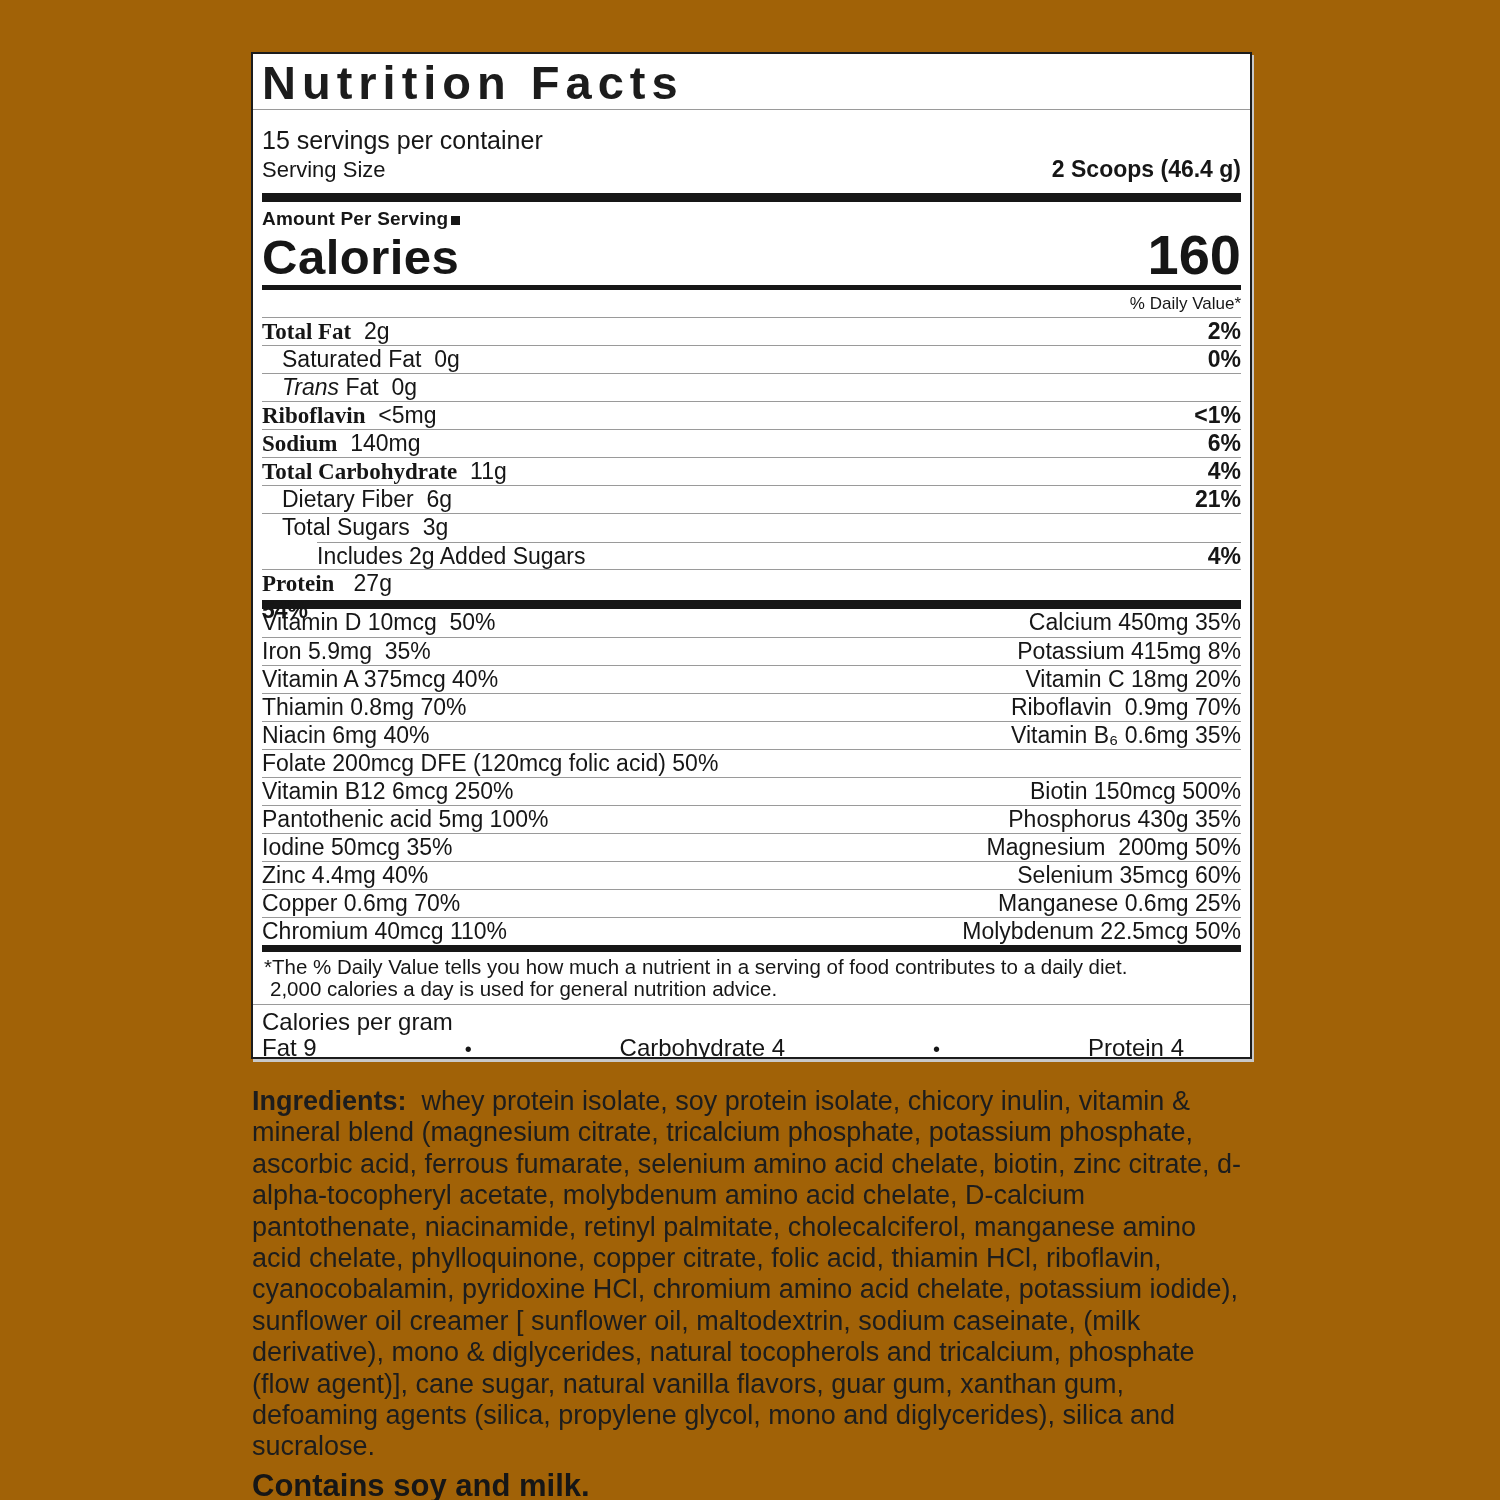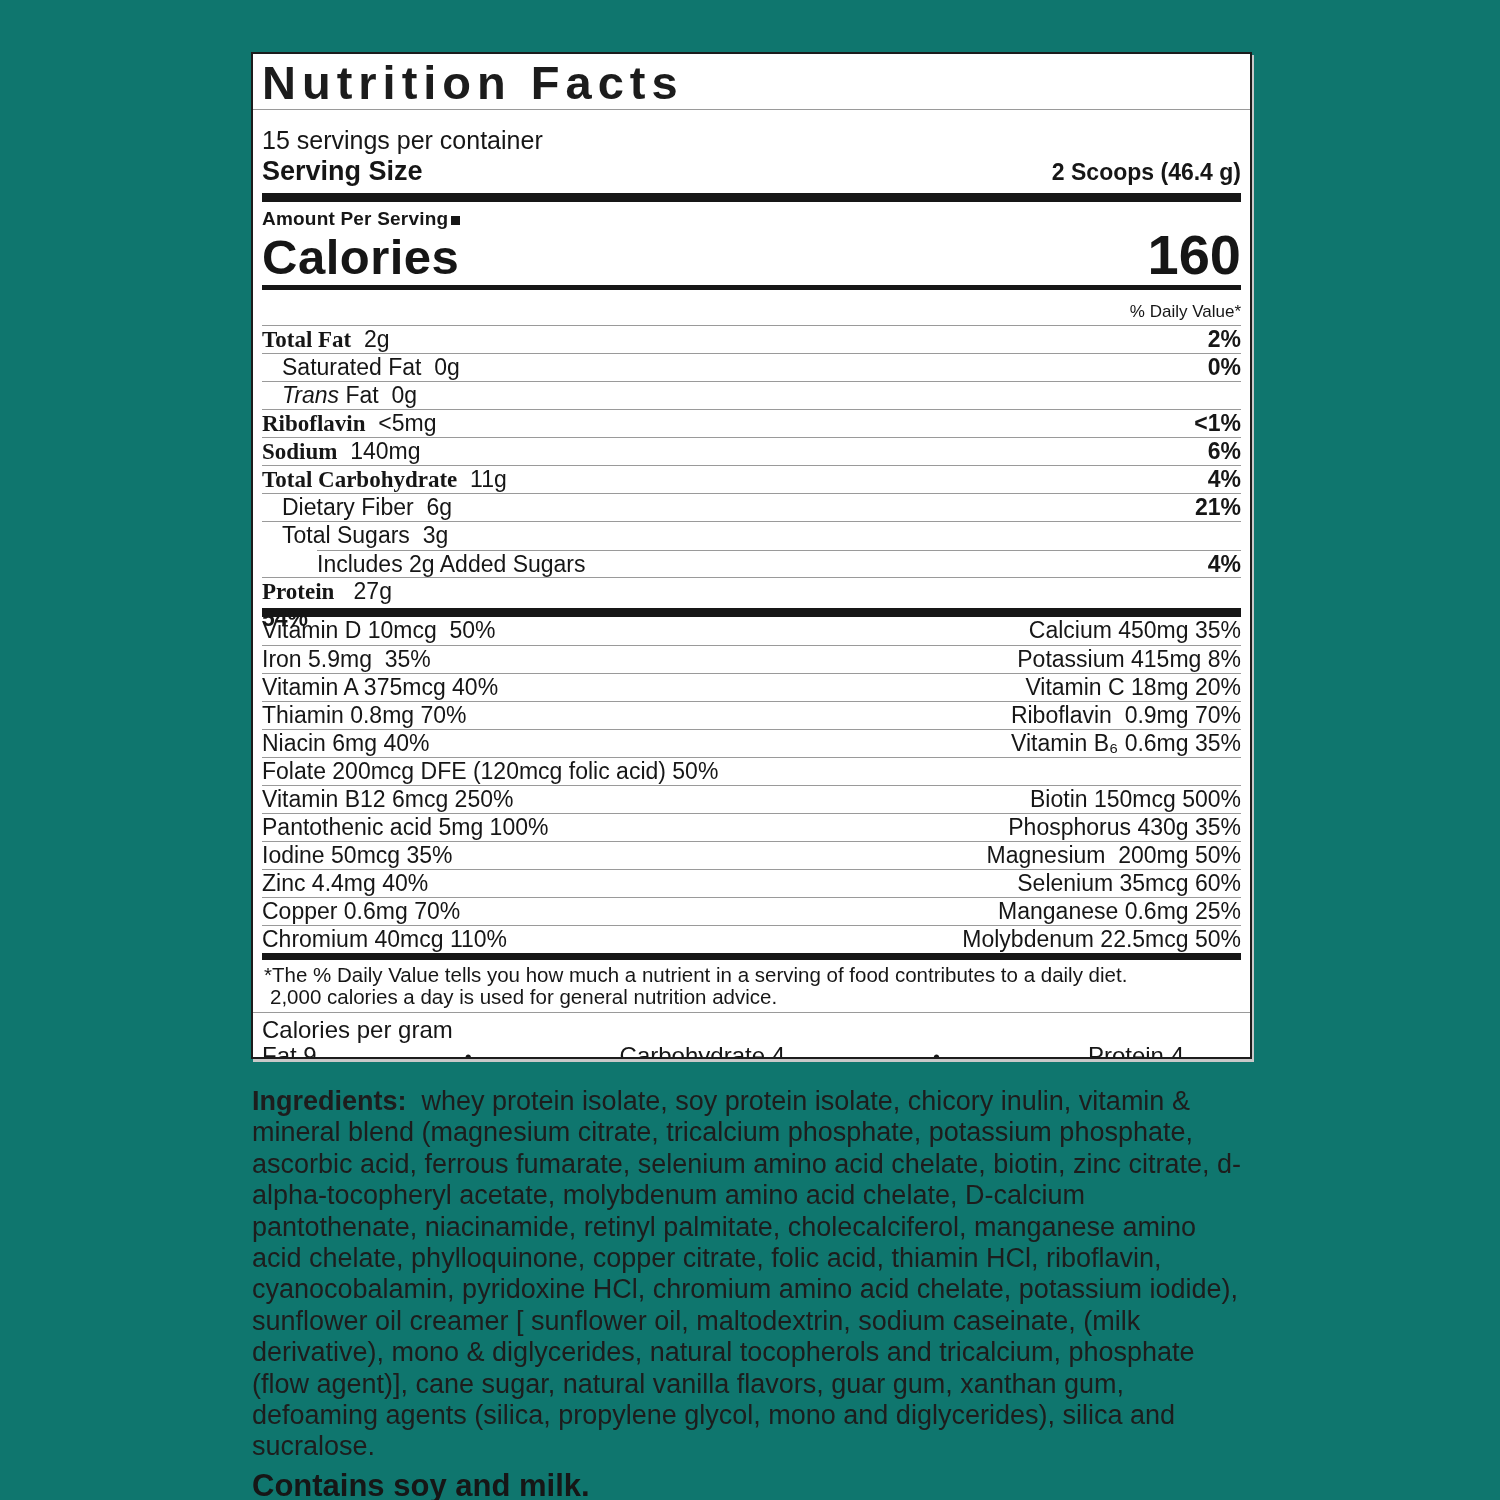--- a/index.html
+++ b/index.html
@@ -1,49 +1,49 @@
 <!DOCTYPE html>
 <html><head>
 <meta charset="utf-8">
 <style>
   * { margin:0; padding:0; box-sizing:border-box; }
   html,body { background:#ffffff; }
   body { font-family:"Liberation Sans","DejaVu Sans",sans-serif; color:#161616; }
-  .page { position:relative; width:1500px; height:1500px; background:#0f766e; overflow:hidden; }
+  .page { position:relative; width:1500px; height:1500px; background:#a16207; overflow:hidden; }
 
   
   .nf-box {
     position:absolute; left:251px; top:52px; width:1001px; height:1007px;
     background:#ffffff; border:2px solid #1c1c1c; overflow:hidden;
     box-shadow:2px 3px 0 #c9c9c9;
   }
   .nf-inner { padding:2px 9px 0 9px; }
 
   .nf-title { font-size:47px; line-height:53px; font-weight:bold; letter-spacing:6px; color:#1c1c1c; white-space:nowrap; }
   .hairline { height:0; border-bottom:1px solid #9a9a9a; }
   .hairline.full { margin:0 -9px; }
 
   .servings { font-size:25px; line-height:32px; margin-top:14px; }
   .ss-row { display:flex; justify-content:space-between; align-items:baseline; height:33px; }
-  .ss-label { font-size:27px; font-weight:bold; }
+  .ss-label { font-size:22px; font-weight:normal; }
   .ss-value { font-size:23px; font-weight:bold; }
 
   .bar { background:#161616; margin:0 -0px; }
   .bar.thick { height:9px; margin-top:4px; }
   .bar.med   { height:5px; margin-top:4px; }
   .bar.thin7 { height:7px; }
 
   .aps-row { margin-top:6px; height:22px; font-size:19px; font-weight:bold; letter-spacing:0.2px; }
   .aps-square { display:inline-block; width:9px; height:9px; background:#161616; margin-left:3px; }
 
   .cal-row { display:flex; justify-content:space-between; align-items:baseline; height:51px; }
   .cal-label { font-size:49px; font-weight:bold; line-height:50px; letter-spacing:0.5px; }
   .cal-value { font-size:56px; font-weight:bold; line-height:50px; }
 
-  .dv-header { text-align:right; font-size:17px; padding:12px 0 3px; border-bottom:1px solid #9a9a9a; }
+  .dv-header { text-align:right; font-size:17px; padding:4px 0 3px; border-bottom:1px solid #9a9a9a; }
 
   .n-row { display:flex; justify-content:space-between; height:28px; line-height:27px;
            font-size:23px; border-bottom:1px solid #9a9a9a; }
   .n-left { white-space:pre-wrap; }
   .n-left b { font-weight:bold;font-family:Liberation Serif, serif; }
   .n-left i { font-style:italic; }
   .n-dv { font-weight:bold; white-space:pre; }
   .n-row.ind1 .n-left { padding-left:20px; }
   .n-row.sep-none { border-bottom:none; }
   .n-row.sep-indent { border-bottom:none; border-top:1px solid #9a9a9a; margin-left:55px; height:27px; }

